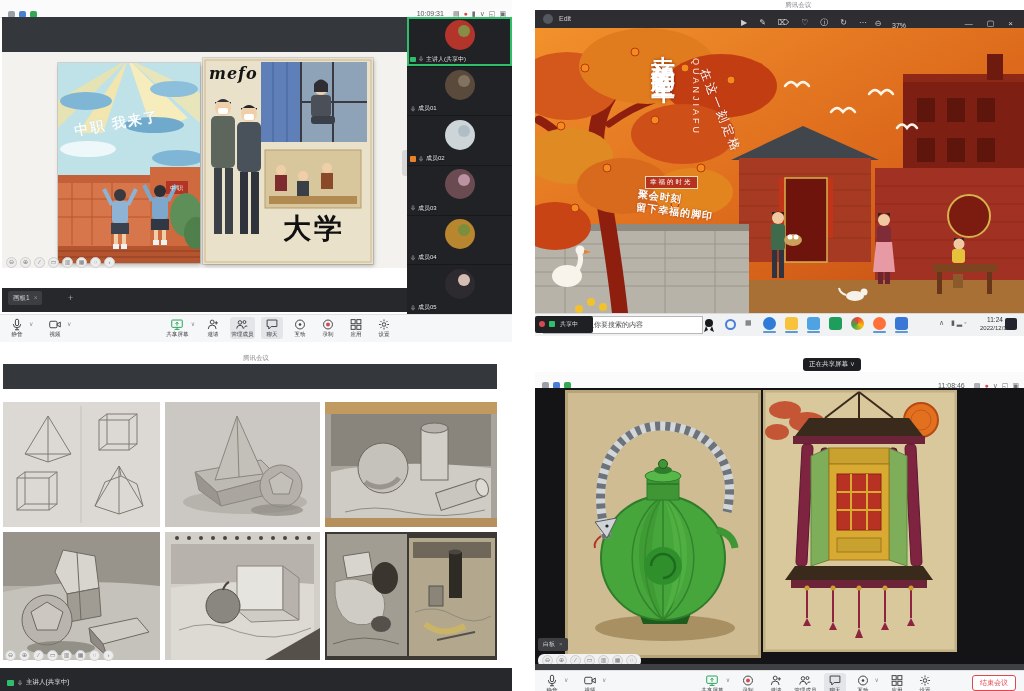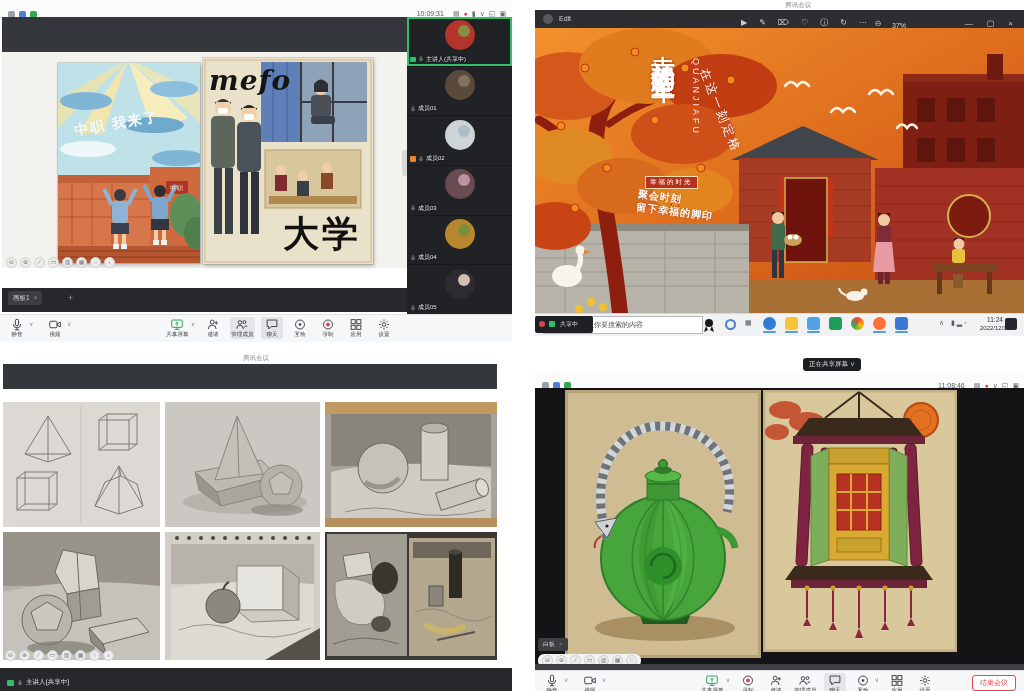--- a/index.html
+++ b/index.html
@@ -55,22 +55,22 @@
   .gi{color:#cfcfcf;font-size:8px;margin:0 6px;vertical-align:middle;}
   .wctl{color:#d8d8d8;font-size:8px;margin:0 7px;vertical-align:middle;}
   
   .vtext{writing-mode:vertical-rl;text-orientation:upright;color:#fff;}
   .art-title{font-size:24px;letter-spacing:6px;font-weight:700;text-shadow:0 0 3px rgba(120,20,0,.6);}
   .art-latin{font-size:9px;letter-spacing:3px;opacity:.92;}
   .art-slogan{font-size:12px;color:#fff;transform:rotate(68deg);transform-origin:0 0;letter-spacing:3px;text-shadow:0 0 2px rgba(120,20,0,.5);}
   .art-stamp{font-size:6.5px;color:#fff;background:#b5321e;border:1px solid #ecd9b0;padding:1px 4px;letter-spacing:2px;}
   .art-caption{font-size:10px;font-weight:700;color:#fff;transform:rotate(7deg);line-height:13px;letter-spacing:1px;text-shadow:0 0 2px rgba(120,20,0,.5);}
   .sky-text{font-size:14px;color:rgba(255,255,255,.92);font-weight:700;transform:rotate(-10deg);letter-spacing:2px;text-shadow:0 0 1px #9fd0dd;}
-  .graffiti{font-size:28px;font-weight:900;font-style:italic;color:#141414;letter-spacing:1px;font-family:"DejaVu Serif",serif;}
-  .bigchars{font-size:36px;font-weight:900;color:#101010;letter-spacing:3px;}
+  .graffiti{font-size:16px;font-weight:900;font-style:italic;color:#141414;letter-spacing:1px;font-family:"DejaVu Serif",serif;}
+  .bigchars{font-size:28px;font-weight:900;color:#101010;letter-spacing:3px;}
   .signchar{font-size:6px;color:#f5e6c8;letter-spacing:1px;}
   .banner-pill{background:#1d1e21;color:#e0e0e0;font-size:6.5px;border-radius:3px;padding:2px 6px;}
 </style>
 </head>
 <body>
 
 <div id="root" class="nosel">
 
   <section id="p-tl" class="abs" style="left:0;top:0;width:512px;height:345px;background:#fff;">
     <div class="abs mt-header" style="left:0;top:0;width:512px;height:17px;">

